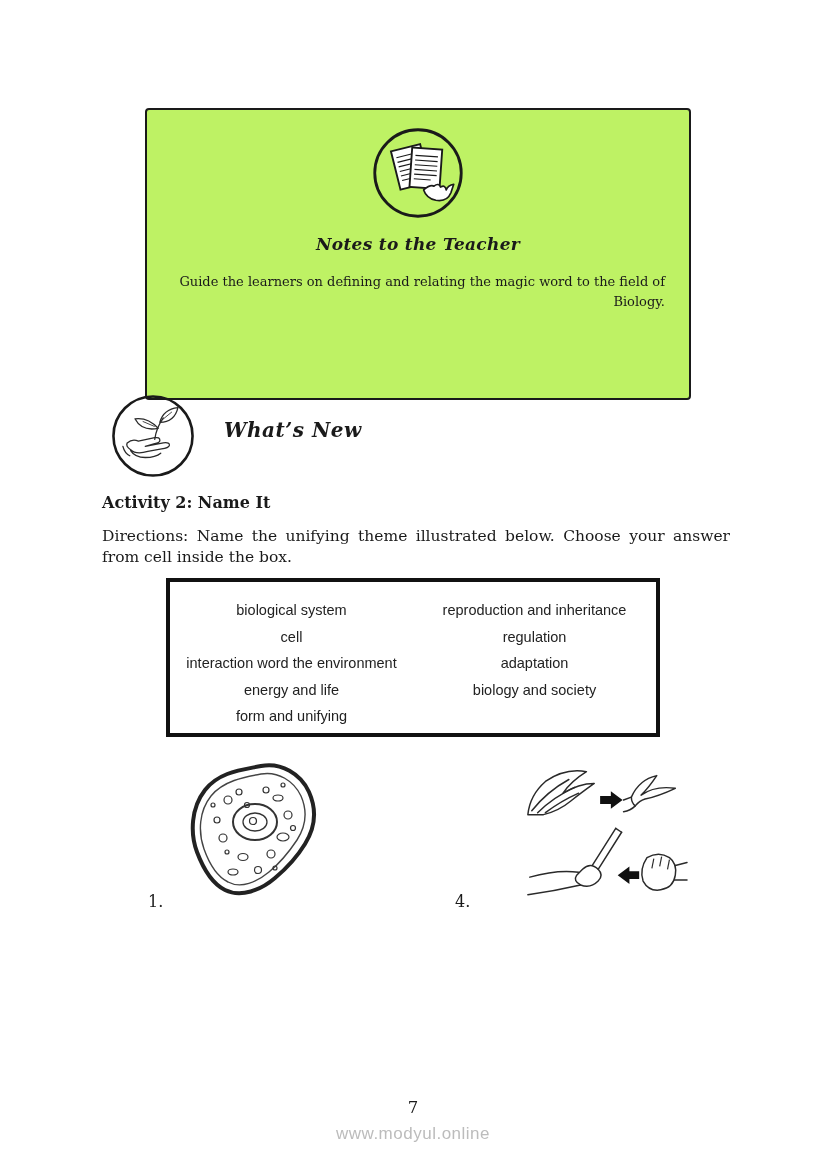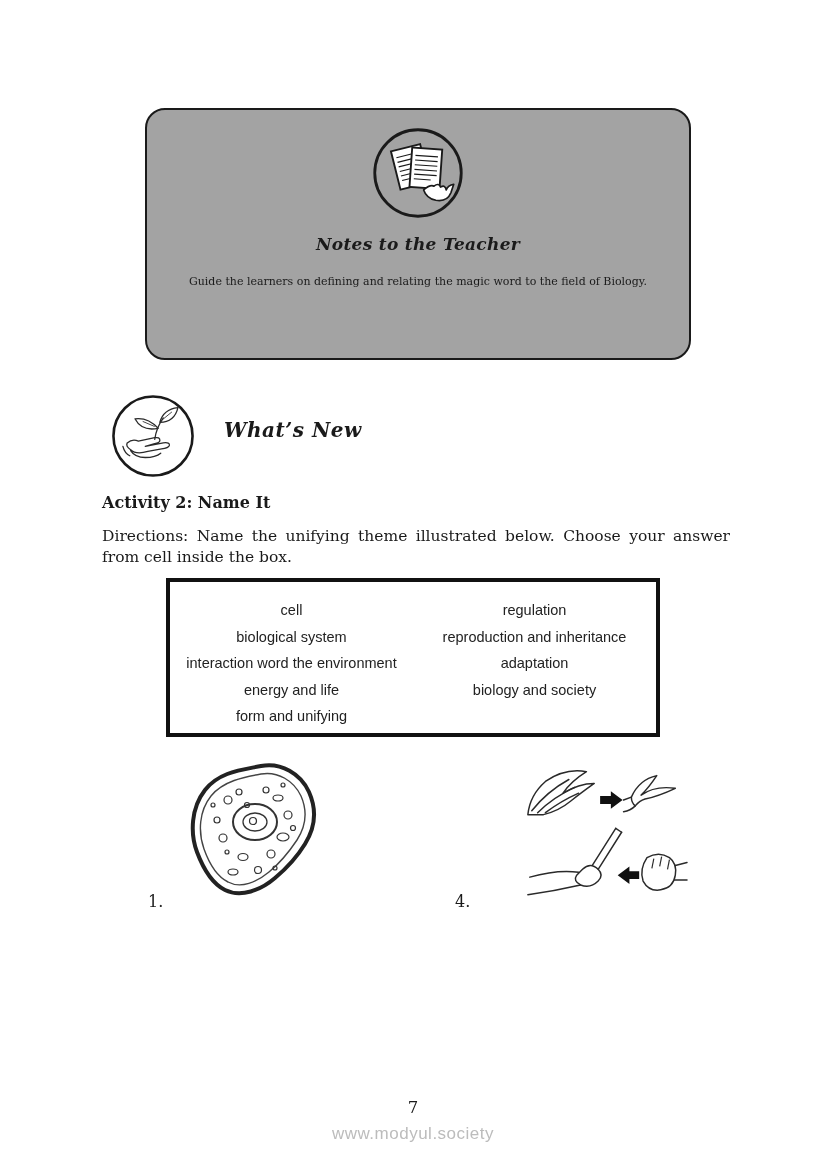--- a/index.html
+++ b/index.html
@@ -10,40 +10,40 @@
     margin:0 auto;
     background:#ffffff;
     font-family:"DejaVu Serif", serif;
     color:#1a1a1a;
     overflow:hidden;
   }
 
   
   .notes-box {
     position:absolute; left:145px; top:108px;
-    width:546px; height:252px;
+    width:546px; height:292px;
     border:2px solid #1a1a1a;
-    border-radius:20px;
-    background:#a3a3a3;
+    border-radius:4px;
+    background:#bef264;
   }
   .notes-icon {
     position:absolute; top:16px; left:50%;
     transform:translateX(-50%);
     width:94px; height:94px;
   }
   .notes-title {
     position:absolute; top:124px; left:0; width:100%;
     text-align:center;
     font-size:17px; font-weight:bold; font-style:italic;
     letter-spacing:0.3px;
   }
   .notes-body {
     position:absolute; top:162px; left:24px; right:24px;
-    text-align:center;
-    font-size:11px; line-height:20px;
+    text-align:right;
+    font-size:13px; line-height:20px;
   }
 
   
   .wn-icon {
     position:absolute; left:110px; top:393px;
     width:86px; height:86px;
   }
   .wn-title {
     position:absolute; left:224px; top:418px;
     font-size:20px; font-weight:bold; font-style:italic;
@@ -149,29 +149,29 @@
       <path class="ln" d="M15,62 Q17,70 23,73"></path>
     </svg>
   </div>
   <h2 class="wn-title">What’s New</h2>
 
   <h4 class="activity-title">Activity 2: Name It</h4>
   <p class="directions">Directions: Name the unifying theme illustrated below. Choose your answer from cell inside the box.</p>
 
   <div class="word-box">
     <ul>
+      <li>biological system</li>
       <li>cell</li>
-      <li>biological system</li>
       <li>interaction word the environment</li>
       <li>energy and life</li>
       <li>form and unifying</li>
     </ul>
     <ul>
+      <li>reproduction and inheritance</li>
       <li>regulation</li>
-      <li>reproduction and inheritance</li>
       <li>adaptation</li>
       <li>biology and society</li>
     </ul>
   </div>
 
   <div class="figure figure-1">
     <svg viewBox="0 0 150 148" width="150" height="148">
       <path d="M78,6 C98,2 118,14 126,32 C134,50 132,68 122,84 C114,97 104,108 92,118 C78,130 58,138 42,130 C28,123 20,108 14,92 C7,73 8,48 22,30 C36,12 58,10 78,6 Z" fill="#fff" stroke="#222" stroke-width="4"></path>
       <path d="M78,14 C95,11 111,21 118,36 C125,52 123,66 114,80 C106,92 97,103 86,112 C74,122 58,129 45,122 C33,116 26,103 21,89 C15,72 16,51 28,36 C40,21 61,17 78,14 Z" fill="none" stroke="#444" stroke-width="1.4"></path>
       <ellipse cx="72" cy="62" rx="22" ry="18" fill="none" stroke="#333" stroke-width="2"></ellipse>
@@ -230,15 +230,15 @@
       <line x1="135" y1="93" x2="133" y2="103" stroke="#2a2a2a" stroke-width="1.2"></line>
       <line x1="143" y1="91" x2="141" y2="101" stroke="#2a2a2a" stroke-width="1.2"></line>
       <line x1="151" y1="94" x2="149" y2="104" stroke="#2a2a2a" stroke-width="1.2"></line>
       <path class="ln" d="M157,100 L169,97"></path>
       <path class="ln" d="M156,115 L169,115"></path>
     </svg>
   </div>
   <span class="fig-label label-4">4.</span>
 
   <div class="page-number">7</div>
-  <div class="watermark">www.modyul.society</div>
+  <div class="watermark">www.modyul.online</div>
 
 </div>
 
 </body></html>

